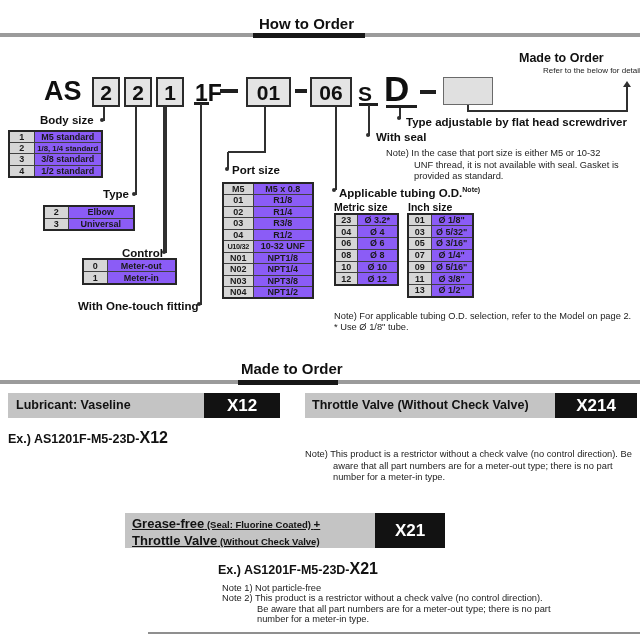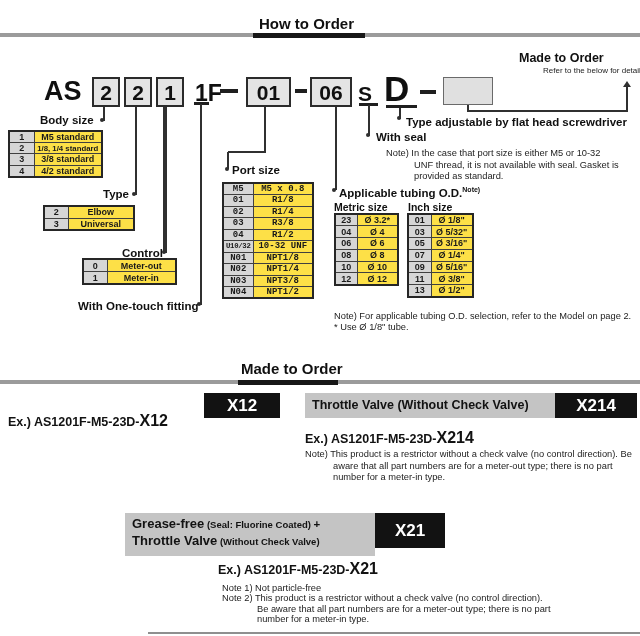--- a/index.html
+++ b/index.html
@@ -42,27 +42,27 @@
   .sup { font-size:7px; font-weight:bold; vertical-align:super; }
 
   
   .tbl-wrap { position:absolute; }
   table.spec { border-collapse:collapse; border:2px solid #262626; table-layout:fixed; }
   table.spec td {
     border:1px solid #404040; text-align:center; vertical-align:middle;
     font-weight:bold; font-size:9px; color:#1a1a1a; white-space:nowrap; overflow:hidden;
   }
   table.spec td.code { background:#d6d6d6; }
-  table.spec td.val { background:#fde047; }
+  table.spec td.val { background:#8b5cf6; }
   .t-body td { height:11.3px; font-size:8.6px; }
   .t-body td.code { width:25px; } .t-body td.val { width:68px; }
   .t-body td.tight { font-size:7.8px; }
   .t-type td { height:12px; } .t-type td.code { width:24px; } .t-type td.val { width:66px; }
   .t-ctrl td { height:12.5px; } .t-ctrl td.code { width:24px; } .t-ctrl td.val { width:69px; }
-  .t-port td { height:11.5px;font-family:Liberation Mono, monospace; } .t-port td.code { width:30px; } .t-port td.val { width:60px; }
+  .t-port td { height:11.5px; } .t-port td.code { width:30px; } .t-port td.val { width:60px; }
   .t-port td.tiny { font-size:7.3px; letter-spacing:-0.3px; }
   .t-met td { height:11.8px; } .t-met td.code { width:22px; } .t-met td.val { width:41px; }
   .t-inch td { height:11.8px; } .t-inch td.code { width:23px; } .t-inch td.val { width:42px; }
 
   
   .note { position:absolute; font-size:9.3px; color:#1c1c1c; line-height:11.6px; white-space:nowrap; }
   .note .cont { margin-left:28px; }
   .callout-title { position:absolute; font-size:12.5px; font-weight:bold; color:#101010; white-space:nowrap; }
   .callout-sub { position:absolute; font-size:8px; color:#1c1c1c; white-space:nowrap;margin-left:24px; }
 
@@ -142,21 +142,21 @@
       <tr>
             <td class="code">2</td>
             <td class="val tight">1/8, 1/4 standard</td>
           </tr>
       <tr>
             <td class="code">3</td>
             <td class="val">3/8 standard</td>
           </tr>
       <tr>
             <td class="code">4</td>
-            <td class="val">4/2 standard</td>
+            <td class="val">1/2 standard</td>
           </tr>
     </tbody>
       </table>
   </div>
 
   <div class="lbl" style="left:103px; top:188px;">Type</div>
   <div class="tbl-wrap" style="left:43px; top:205px;">
     <table class="spec t-type">
       <tbody>
           <tr>
@@ -315,33 +315,33 @@
       </table>
   </div>
 
   <div class="note" style="left:334px; top:311px;">Note) For applicable tubing O.D. selection, refer to the Model on page 2.</div>
   <div class="note" style="left:334px; top:322px;">* Use Ø 1/8" tube.</div>
 
   <div class="abs sec-title" style="left:241px; top:360px;">Made to Order</div>
   <div class="rule-gray" style="left:0; top:380px; width:640px; height:4px;"></div>
   <div class="rule-black" style="left:238px; top:380px; width:100px; height:5px;"></div>
 
+  <div class="graybar bar1line" style="left:8px; top:393px; width:196px; height:25px;">Lubricant: Vaseline</div>
   <div class="blackbadge badge1line" style="left:204px; top:393px; width:76px; height:25px;">X12</div>
-  <div class="ex" style="left:8px; top:412px;"><span>Ex.) AS1201F-M5-23D-</span><span class="big">X12</span></div>
+  <div class="ex" style="left:8px; top:429px;"><span>Ex.) AS1201F-M5-23D-</span><span class="big">X12</span></div>
 
   <div class="graybar bar1line" style="left:305px; top:393px; width:250px; height:25px; padding-left:7px;">Throttle Valve (Without Check Valve)</div>
   <div class="blackbadge badge1line" style="left:555px; top:393px; width:82px; height:25px;">X214</div>
-  <div class="ex" style="left:305px; top:429px;"><span>Ex.) AS1201F-M5-23D-</span><span class="big">X214</span></div>
   <div class="note" style="left:305px; top:449px;">
     <div>Note) This product is a restrictor without a check valve (no control direction). Be</div>
     <div class="cont">aware that all part numbers are for a meter-out type; there is no part</div>
     <div class="cont">number for a meter-in type.</div>
   </div>
 
-  <div class="graybar x21bar" style="left:125px; top:513px; width:250px; height:43px;">
+  <div class="graybar x21bar" style="left:125px; top:513px; width:250px; height:35px;text-decoration:underline;">
     <div><span class="main">Grease-free</span><span class="sub"> (Seal: Fluorine Coated) </span><span class="main" style="font-size:11.5px;">+</span></div>
     <div><span class="main">Throttle Valve</span><span class="sub"> (Without Check Valve)</span></div>
   </div>
   <div class="blackbadge" style="left:375px; top:513px; width:70px; height:35px; font-size:17px; line-height:35px;">X21</div>
   <div class="ex" style="left:218px; top:560px;"><span>Ex.) AS1201F-M5-23D-</span><span class="big">X21</span></div>
   <div class="note notes-x21" style="left:222px; top:583px; line-height:10.4px;">
     <div>Note 1) Not particle-free</div>
     <div>Note 2) This product is a restrictor without a check valve (no control direction).</div>
     <div class="cont">Be aware that all part numbers are for a meter-out type; there is no part</div>
     <div class="cont">number for a meter-in type.</div>

